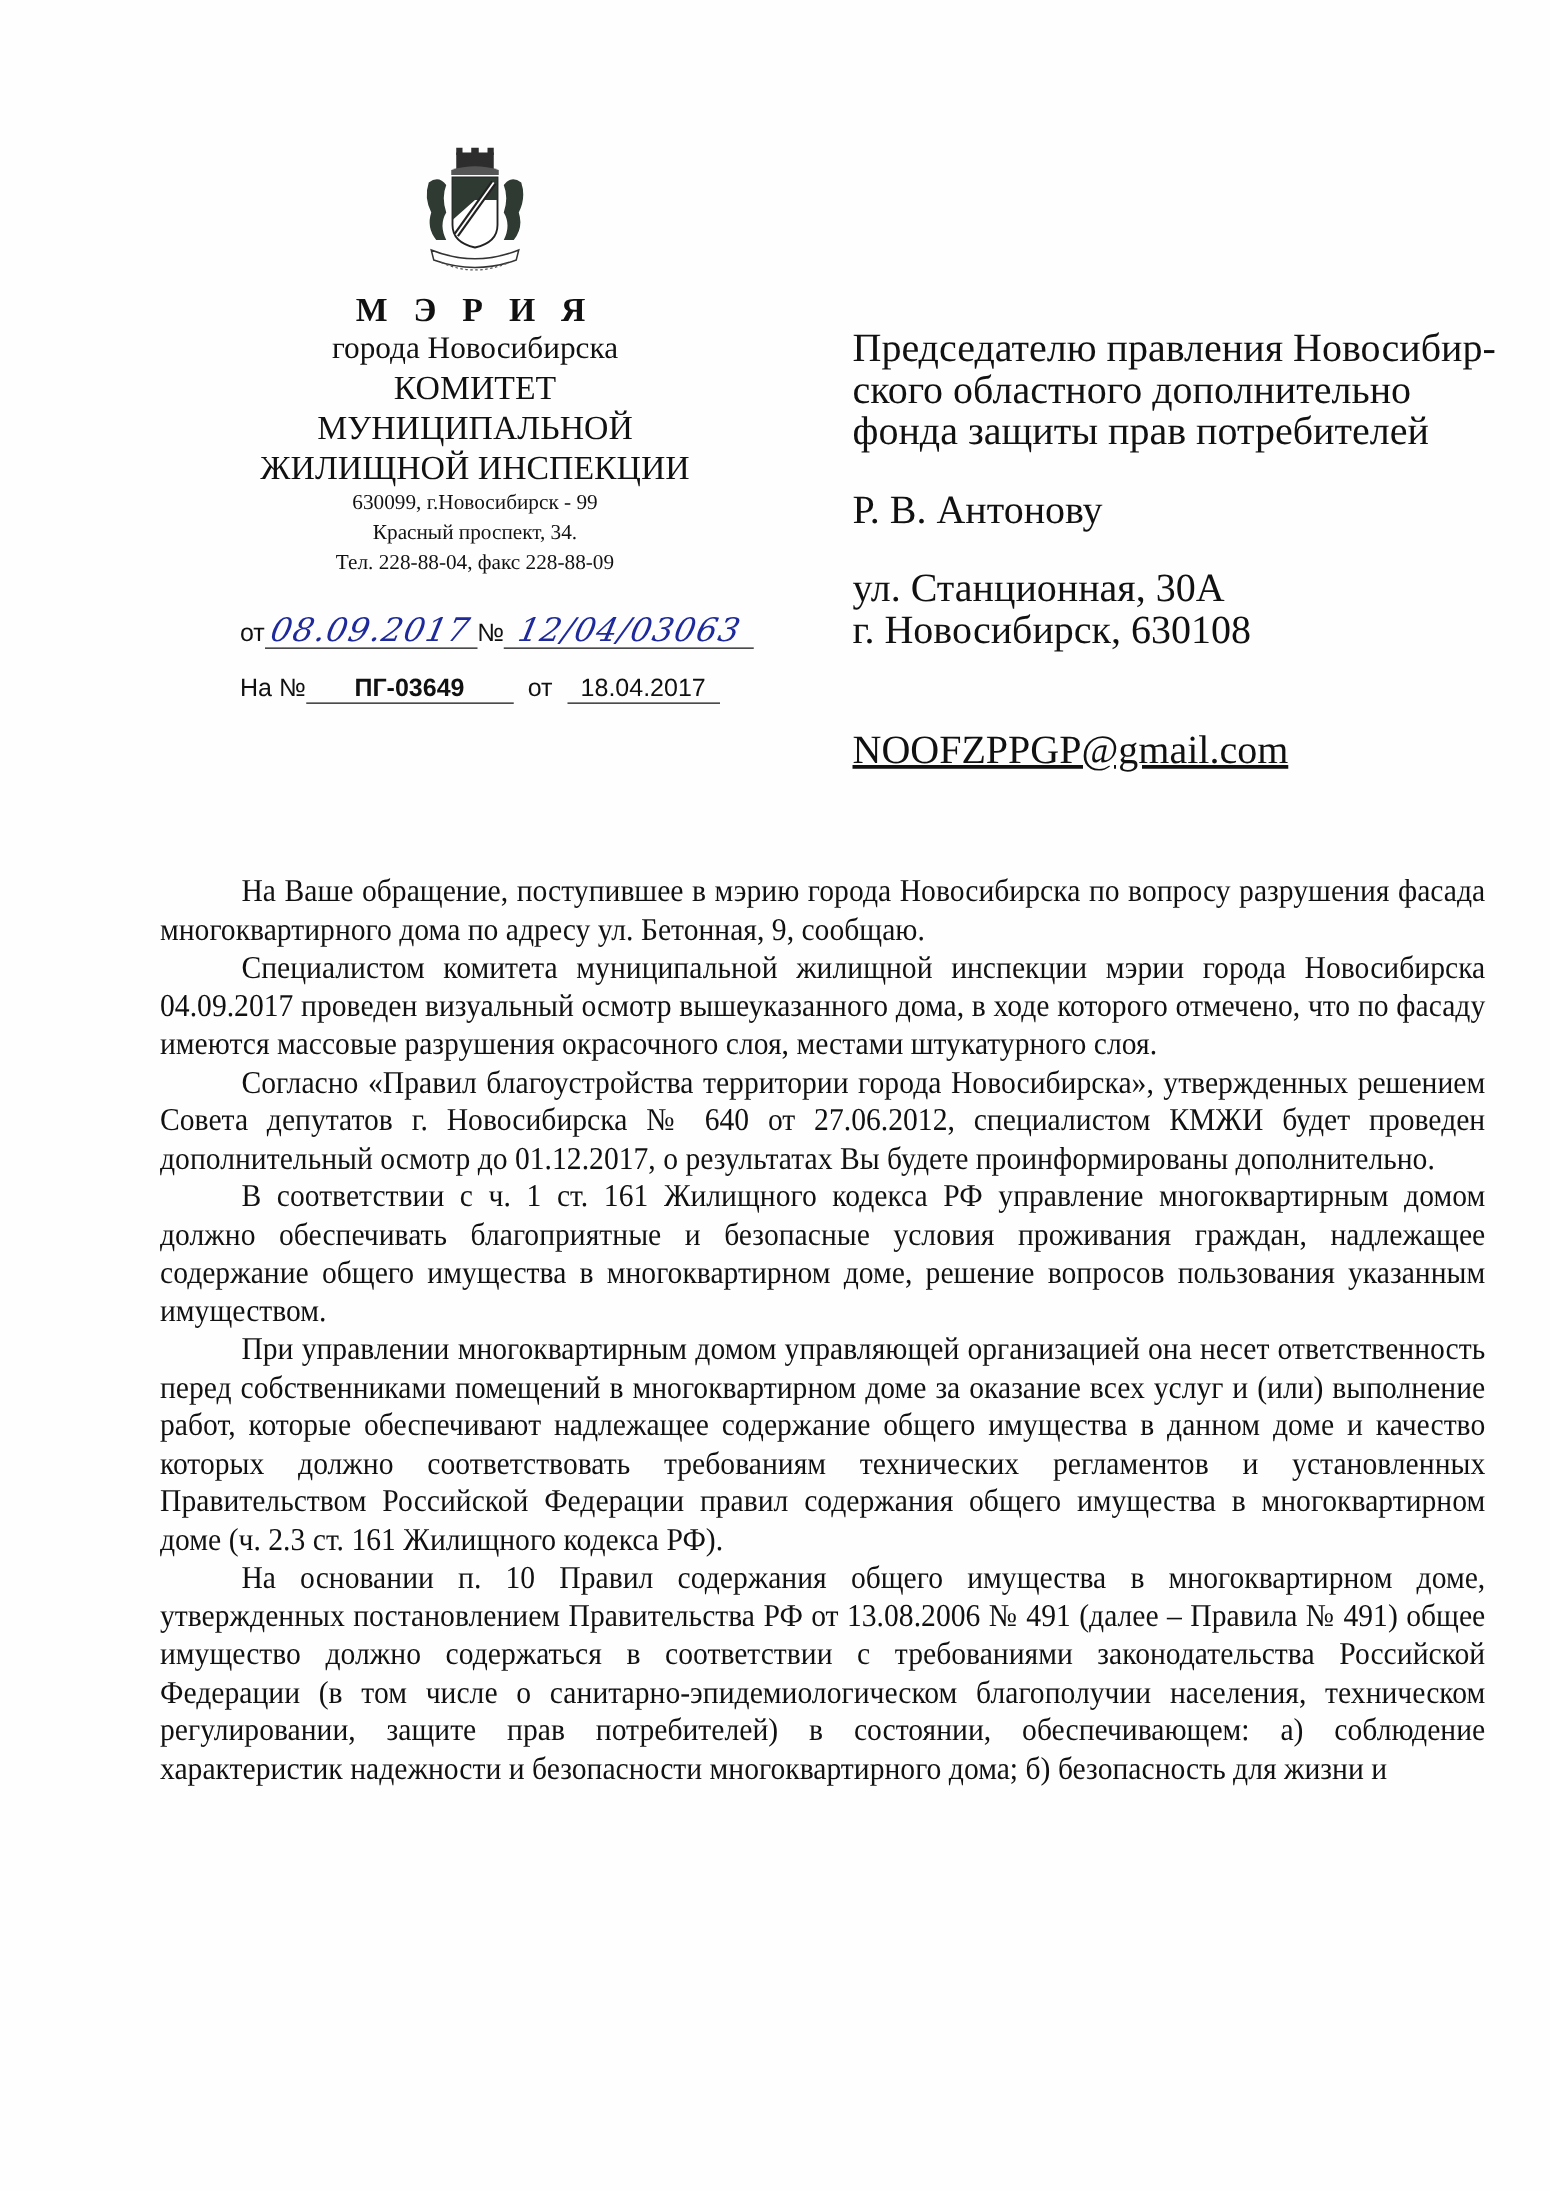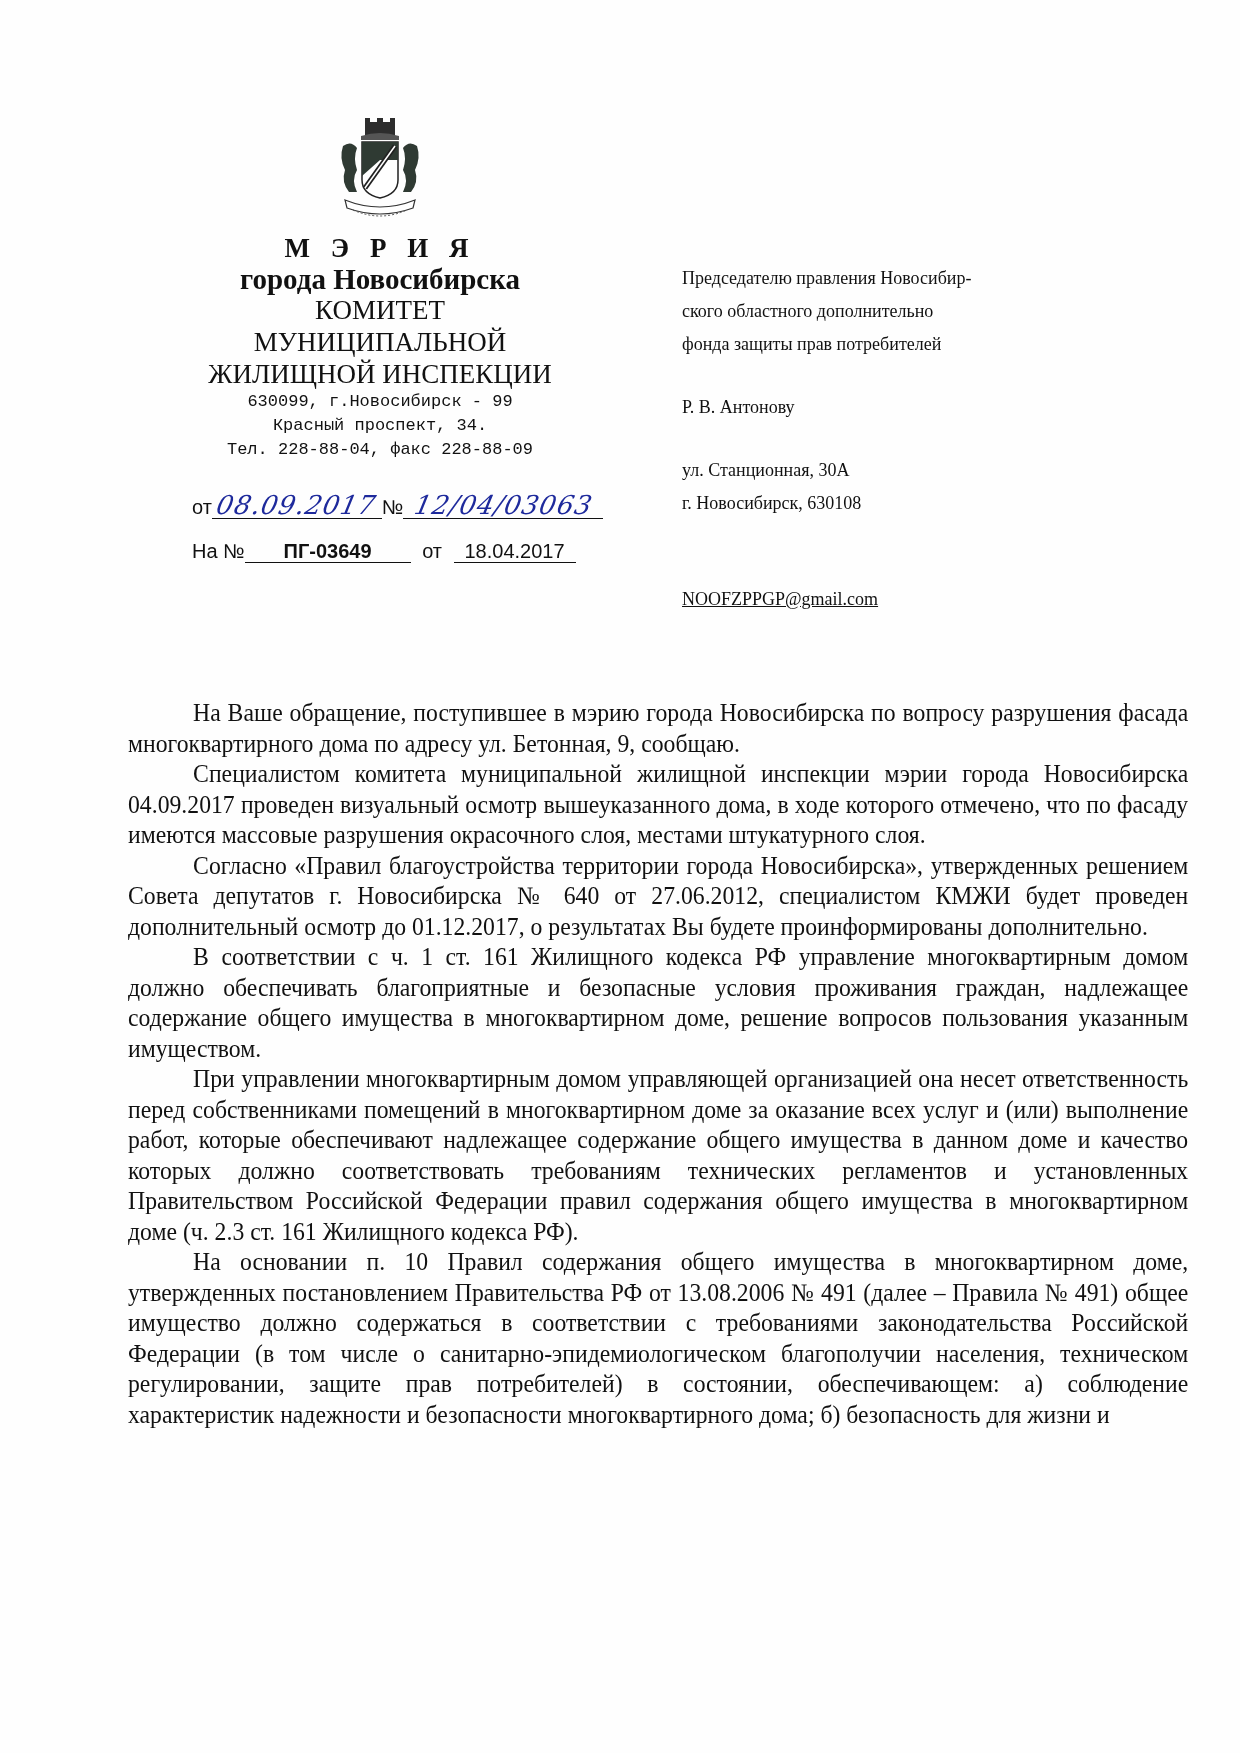--- a/index.html
+++ b/index.html
@@ -3,32 +3,32 @@
   <meta charset="utf-8">
   <style>
     html, body { margin: 0; padding: 0; background: #ffffff; }
     body { width: 1240px; height: 1753px; position: relative; overflow: hidden; color: #111; }
     .page { position: absolute; left: 0; top: 0; width: 1240px; height: 1753px; background: #fefefe; }
 
     
     .letterhead { position: absolute; left: 170px; top: 118px; width: 420px; text-align: center; }
     .crest { width: 90px; height: 110px; margin: 0 auto; display: block; }
     .mayoralty { font-family: "Liberation Serif", serif; font-weight: bold; font-size: 27px; letter-spacing: 7px; margin-top: 4px; line-height: 32px; text-align: center; }
-    .city { font-family: "Liberation Serif", serif; font-weight: bold; font-size: 29px; line-height: 30px; }
+    .city { font-family: "Liberation Serif", serif; font-weight: normal; font-size: 25px; line-height: 30px; }
     .committee { font-family: "Liberation Serif", serif; font-size: 27px; line-height: 32px; }
-    .addr { font-family: Liberation Mono, monospace; font-size: 17px; line-height: 24px; }
+    .addr { font-family: Liberation Serif, serif; font-size: 17px; line-height: 24px; }
 
     .ref-line { position: absolute; font-family: "Liberation Sans", sans-serif; font-size: 20px; color: #111; }
     .ref1 { left: 192px; top: 494px; }
     .ref2 { left: 192px; top: 540px; }
     .ul { display: inline-block; border-bottom: 1.5px solid #111; text-align: center; line-height: 22px; }
     .hand { font-family: "DejaVu Serif", serif; font-style: italic; color: #1e2a9c; font-size: 26px; letter-spacing: 1px; transform: skewX(-12deg); display: inline-block; }
 
     
-    .addressee { position: absolute; left: 682px; top: 262px; width: 520px; font-family: "Liberation Serif", serif; font-size: 18px; line-height: 33px; }
+    .addressee { position: absolute; left: 682px; top: 262px; width: 520px; font-family: "Liberation Serif", serif; font-size: 32px; line-height: 33px; }
     .addressee .gap { height: 30px; }
     .email { text-decoration: underline; margin-top: 33px; }
 
     
     .body-text { position: absolute; left: 128px; top: 698px; width: 1060px; font-family: "Liberation Serif", serif; font-size: 25.5px; line-height: 30.5px; text-align: justify; transform: scaleX(0.93); transform-origin: left top; width: 1140px; }
     .body-text p { margin: 0; text-indent: 70px; }
   </style>
 </head>
 <body>
 

